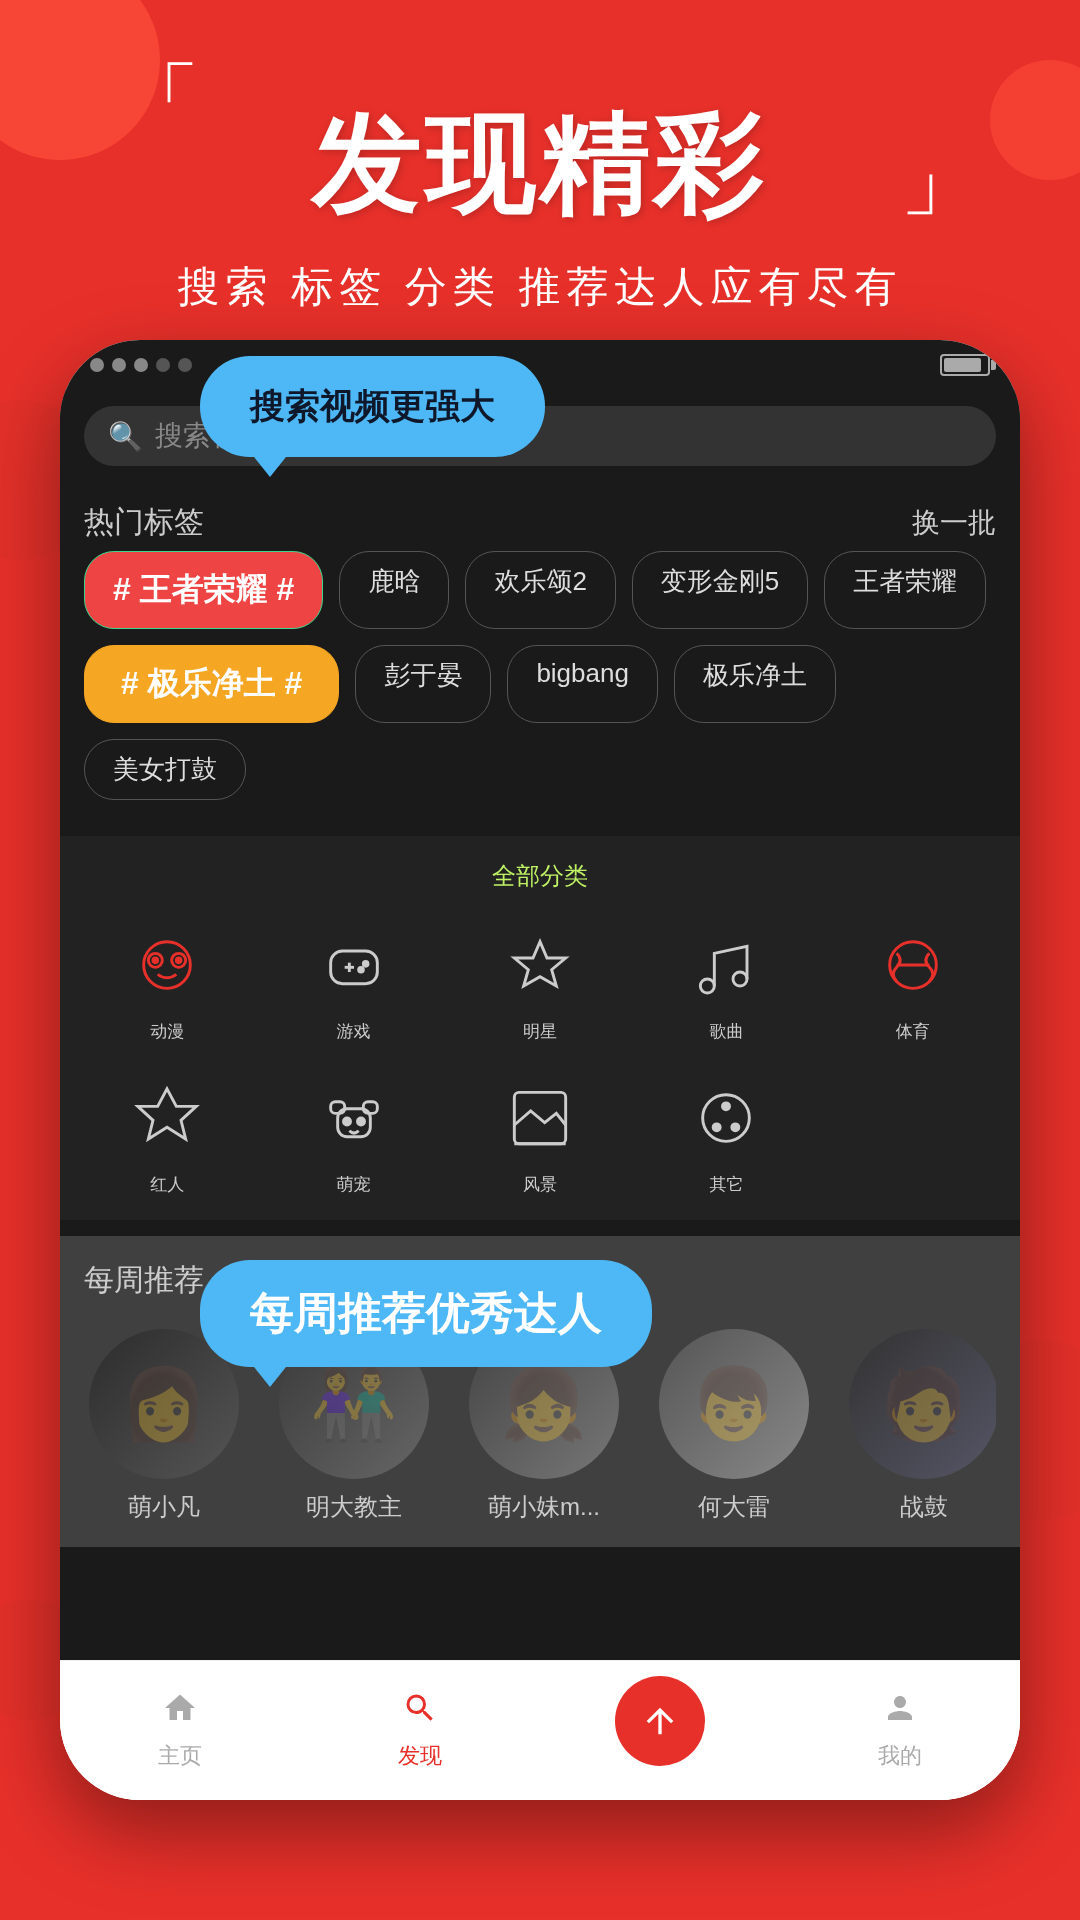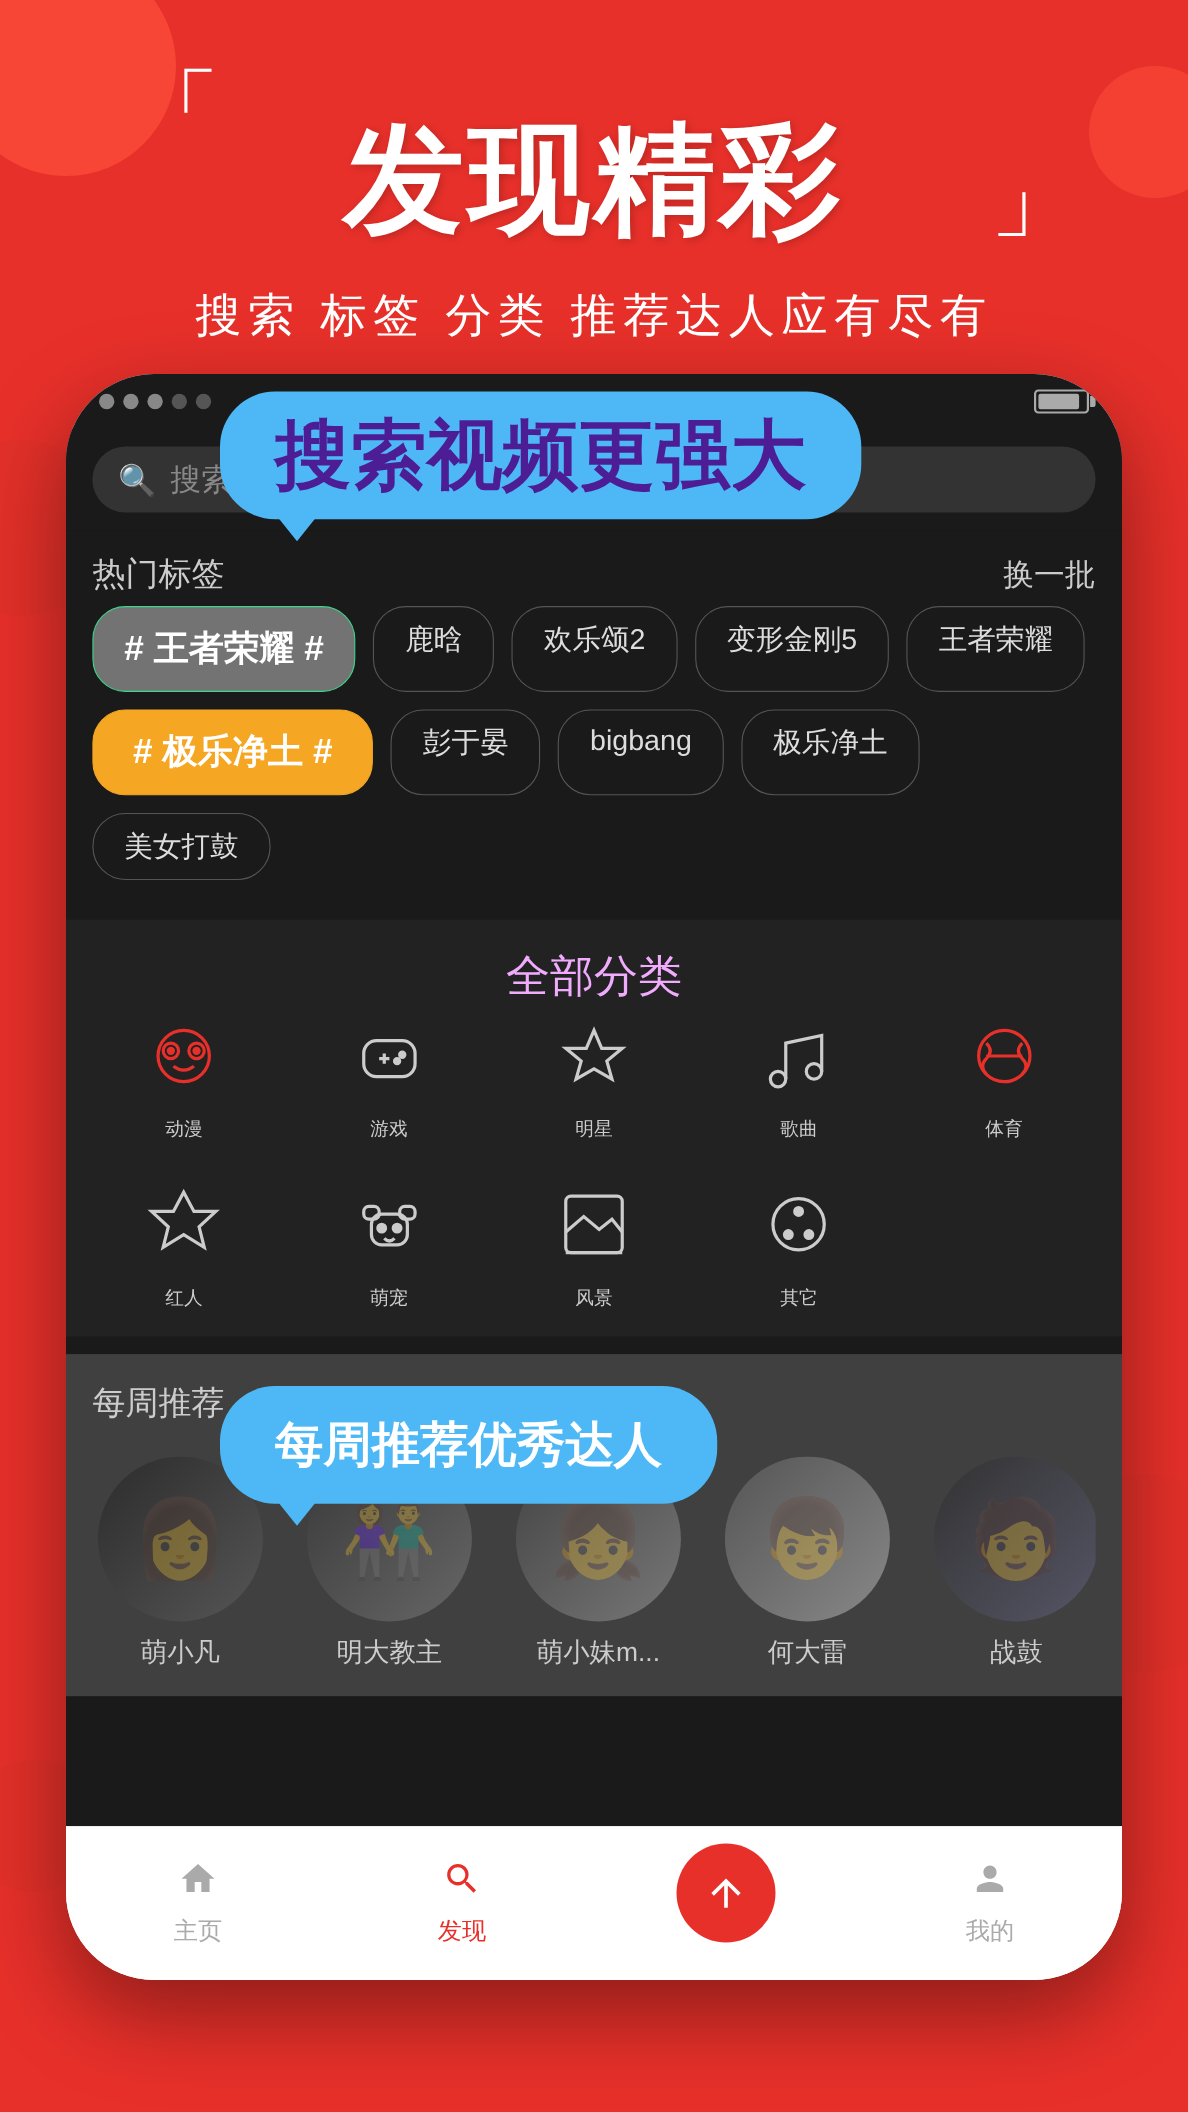--- a/index.html
+++ b/index.html
@@ -220,21 +220,21 @@
     }
     .tag-item {
       border: 1.5px solid #555;
       border-radius: 30px;
       padding: 12px 28px;
       color: #ddd;
       font-size: 26px;
       white-space: nowrap;
     }
     .tag-item.highlight-green {
-      background: #737373;
+      background: #ef4444;
       border-color: #3dd68c;
       color: white;
       font-size: 32px;
       padding: 16px 28px;
       font-weight: 600;
     }
     .tag-item.highlight-yellow {
       background: #f5a623;
       border-color: #f5a623;
       color: white;
@@ -243,23 +243,24 @@
       font-weight: 600;
     }
 
     
     .section-categories {
       background: #222;
       margin-top: 16px;
       padding: 24px;
     }
     .categories-title {
-      color: #f0abfc;
-      font-size: 40px;
+      color: #bef264;
+      font-size: 24px;
       text-align: center;
+      margin-bottom: 28px;
     }
     .categories-grid {
       display: grid;
       grid-template-columns: repeat(5, 1fr);
       gap: 20px;
       row-gap: 30px;
     }
     .category-item {
       display: flex;
       flex-direction: column;
@@ -371,23 +372,23 @@
       width: 40px;
       height: 40px;
       fill: white;
     }
 
     
     .bubble-blue {
       position: absolute;
       background: #4db8f5;
       border-radius: 50px;
-      padding: 12px 50px;
-      color: #4c1d95;
-      font-size: 69px;
+      padding: 27px 50px;
+      color: #0f172a;
+      font-size: 35px;
       font-weight: 600;
       top: 356px;
       left: 200px;
       z-index: 20;
       white-space: nowrap;
     }
     .bubble-blue::after {
       content: '';
       position: absolute;
       bottom: -20px;

